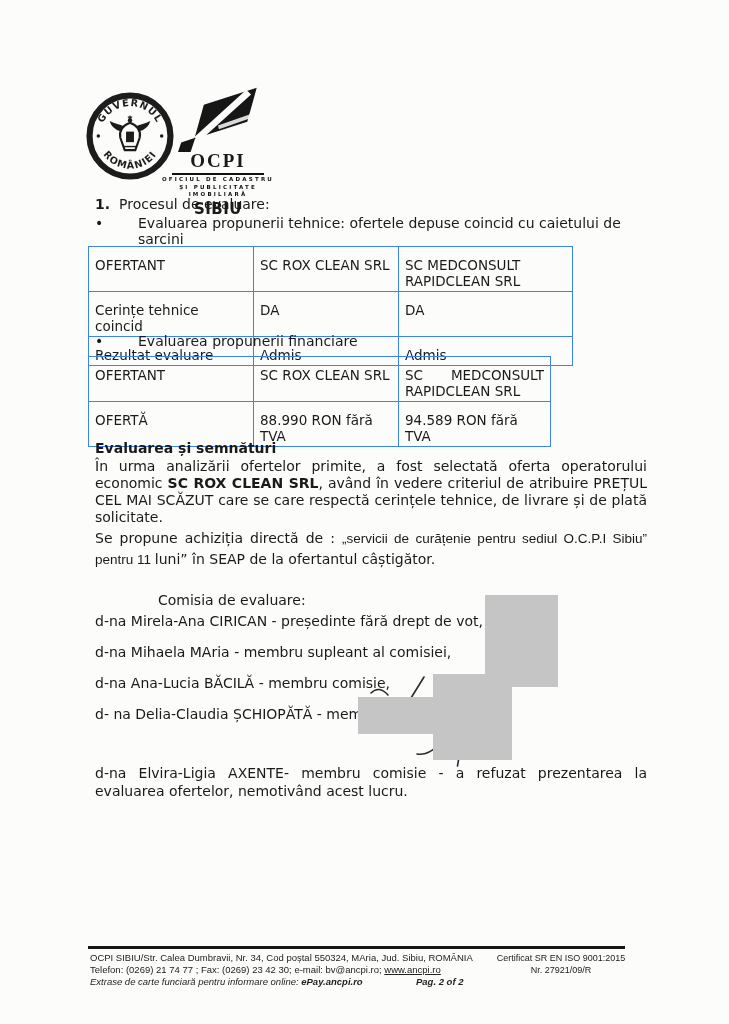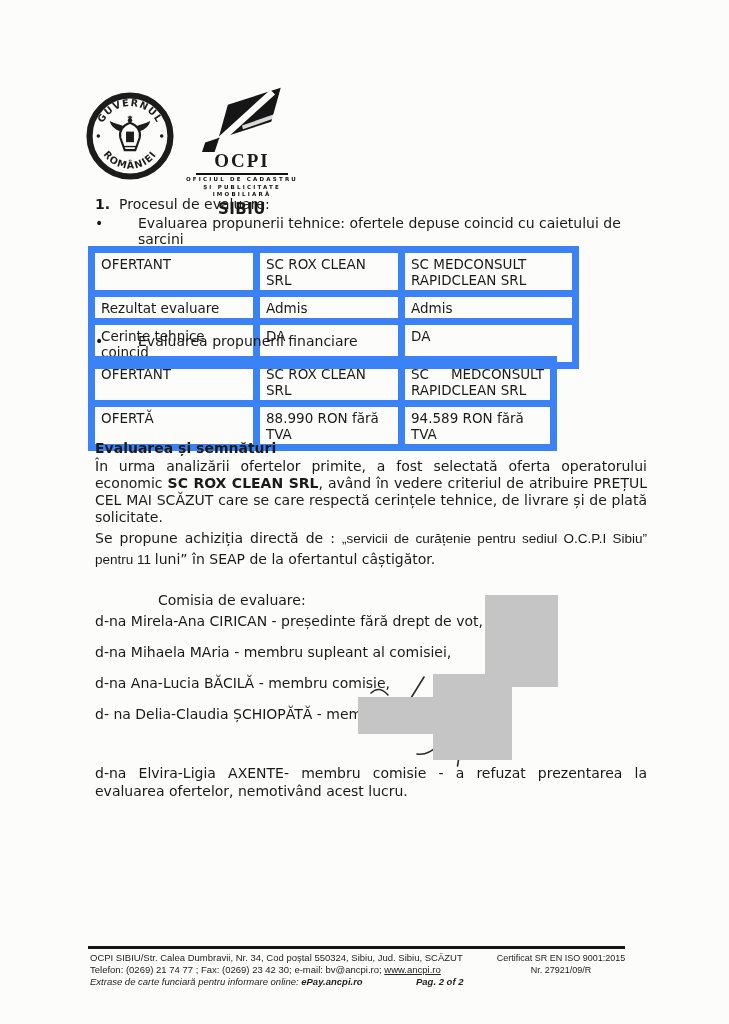--- a/index.html
+++ b/index.html
@@ -3,38 +3,38 @@
 <meta charset="utf-8">
 <style>
   html,body { margin:0; padding:0; background:#e8e8e8; }
   .page {
     position:relative; width:729px; height:1024px; margin:0 auto;
     background:#fcfcfb; color:#1a1a1a; overflow:hidden;
     font-family:"DejaVu Sans", sans-serif;
   }
   
   .seal { position:absolute; left:86px; top:92px; }
-  .ocpi-block { position:absolute; left:184px; top:84px; width:116px; text-align:center; }
+  .ocpi-block { position:absolute; left:160px; top:84px; width:116px; text-align:center; }
   .ocpi-flag { display:block; margin:0 auto; }
   .ocpi-acronym {
     font-family:"Liberation Serif", serif; font-weight:bold; font-size:19px;
     letter-spacing:2px; margin-top:-8px; padding-bottom:1px;
     border-bottom:2px solid #111; display:inline-block; min-width:92px;
   }
   .ocpi-sub { font-size:5.5px; font-weight:bold; letter-spacing:2.2px; line-height:6.5px; margin-top:1px; color:#111; }
   .ocpi-city { font-size:15px; font-weight:bold; letter-spacing:0.5px; margin-top:2px; }
   
   .section-heading { position:absolute; left:95px; top:196px; font-size:14px; }
   .section-heading .num { font-weight:bold; margin-right:9px; }
   .bullet-row { position:absolute; left:95px; width:552px; display:flex; font-size:14px; }
   .bullet-row .dot { width:43px; flex:none; }
   .b1 { top:215px; }
   .b2 { top:333px; }
   table.doc { position:absolute; border-collapse:collapse; font-size:13.5px; table-layout:fixed; }
-  table.doc td { border:7px solid #3b82f6; padding:3px 6px 2px 6px; vertical-align:top; line-height:16px;margin-left:9px; }
+  table.doc td { border:1px solid #3b82f6; padding:10px 6px 2px 6px; vertical-align:top; line-height:16px;margin-left:9px; }
   .t1 { left:88px; top:246px; width:484px; }
   .t2 { left:88px; top:356px; width:462px; }
   .just-line { display:flex; justify-content:space-between; }
   .concl { position:absolute; left:95px; top:440px; width:552px; font-size:14px; }
   .concl .hd { font-weight:bold; margin-bottom:2px; }
   .concl .body { text-align:justify; line-height:17px; }
   .concl .body b { font-weight:bold; }
   .proposal { position:absolute; left:95px; top:528px; width:552px; font-size:14px; text-align:justify; line-height:21px; }
   .proposal .alt { font-family:"Liberation Sans", sans-serif; font-size:13.5px; }
   .commission-hd { position:absolute; left:138px; top:592px; font-size:14px;margin-left:20px; }
@@ -122,28 +122,28 @@
     <tbody>
         <tr>
       <td>OFERTANT</td>
       <td>SC ROX CLEAN SRL</td>
       <td>
         <div>SC MEDCONSULT</div>
         <div>RAPIDCLEAN SRL</div>
       </td>
     </tr>
     <tr>
+      <td>Cerințe tehnice coincid</td>
+      <td>DA</td>
+      <td>DA</td>
+    </tr>
+    <tr>
       <td>Rezultat evaluare</td>
       <td>Admis</td>
       <td>Admis</td>
-    </tr>
-    <tr>
-      <td>Cerințe tehnice coincid</td>
-      <td>DA</td>
-      <td>DA</td>
     </tr>
   </tbody>
     </table>
 
   <div class="bullet-row b2">
     <span class="dot">•</span>
     <span>Evaluarea propunerii financiare</span>
   </div>
 
   <table class="doc t2">
@@ -195,20 +195,20 @@
       <path d="M67 169 Q77 171 89 160"></path>
       <path d="M109 172 L107.5 181"></path>
     </g>
   </svg>
 
   <div class="redact rA"></div>
   <div class="redact rB"></div>
   <div class="redact rC"></div>
 
   <div class="foot-rule"></div>
-  <div class="foot f1">OCPI SIBIU/Str. Calea Dumbravii, Nr. 34, Cod poștal 550324, Sibiu, Jud. Sibiu, SCĂZUT</div>
+  <div class="foot f1">OCPI SIBIU/Str. Calea Dumbravii, Nr. 34, Cod poștal 550324, MAria, Jud. Sibiu, ROMÂNIA</div>
   <div class="foot f2"><span>Telefon: (0269) 21 74 77 ; Fax: (0269) 23 42 30; e-mail: bv@ancpi.ro; </span><span class="lnk">www.ancpi.ro</span></div>
   <div class="foot f3"><span>Extrase de carte funciară pentru informare online: </span><b>ePay.ancpi.ro</b></div>
   <div class="foot fpag">Pag. 2 of 2</div>
   <div class="foot fc fc1">Certificat SR EN ISO 9001:2015</div>
   <div class="foot fc fc2">Nr. 27921/09/R</div>
 
 </div>
 
 </body></html>

